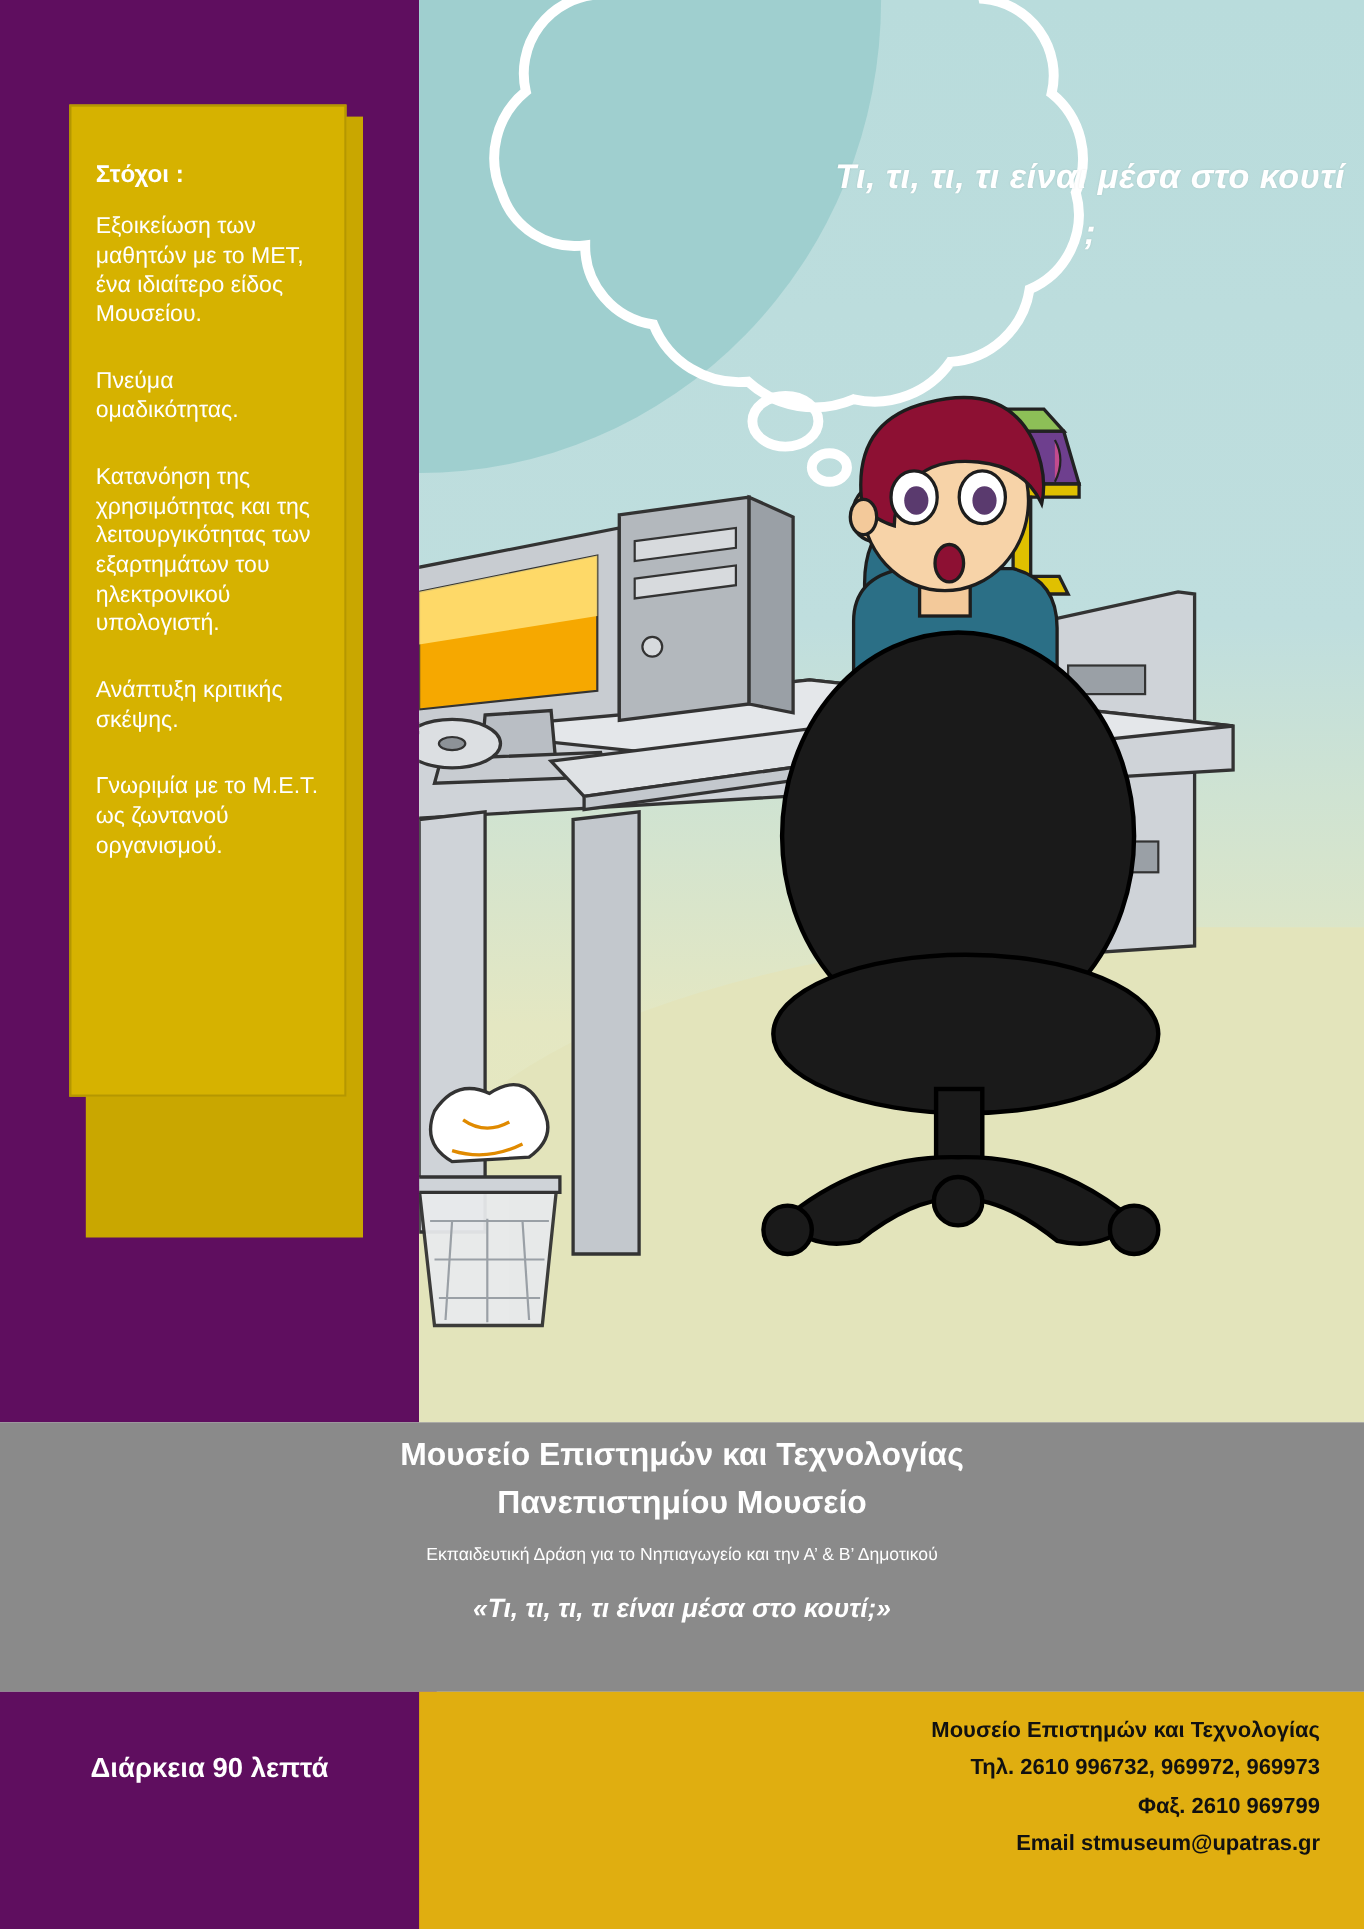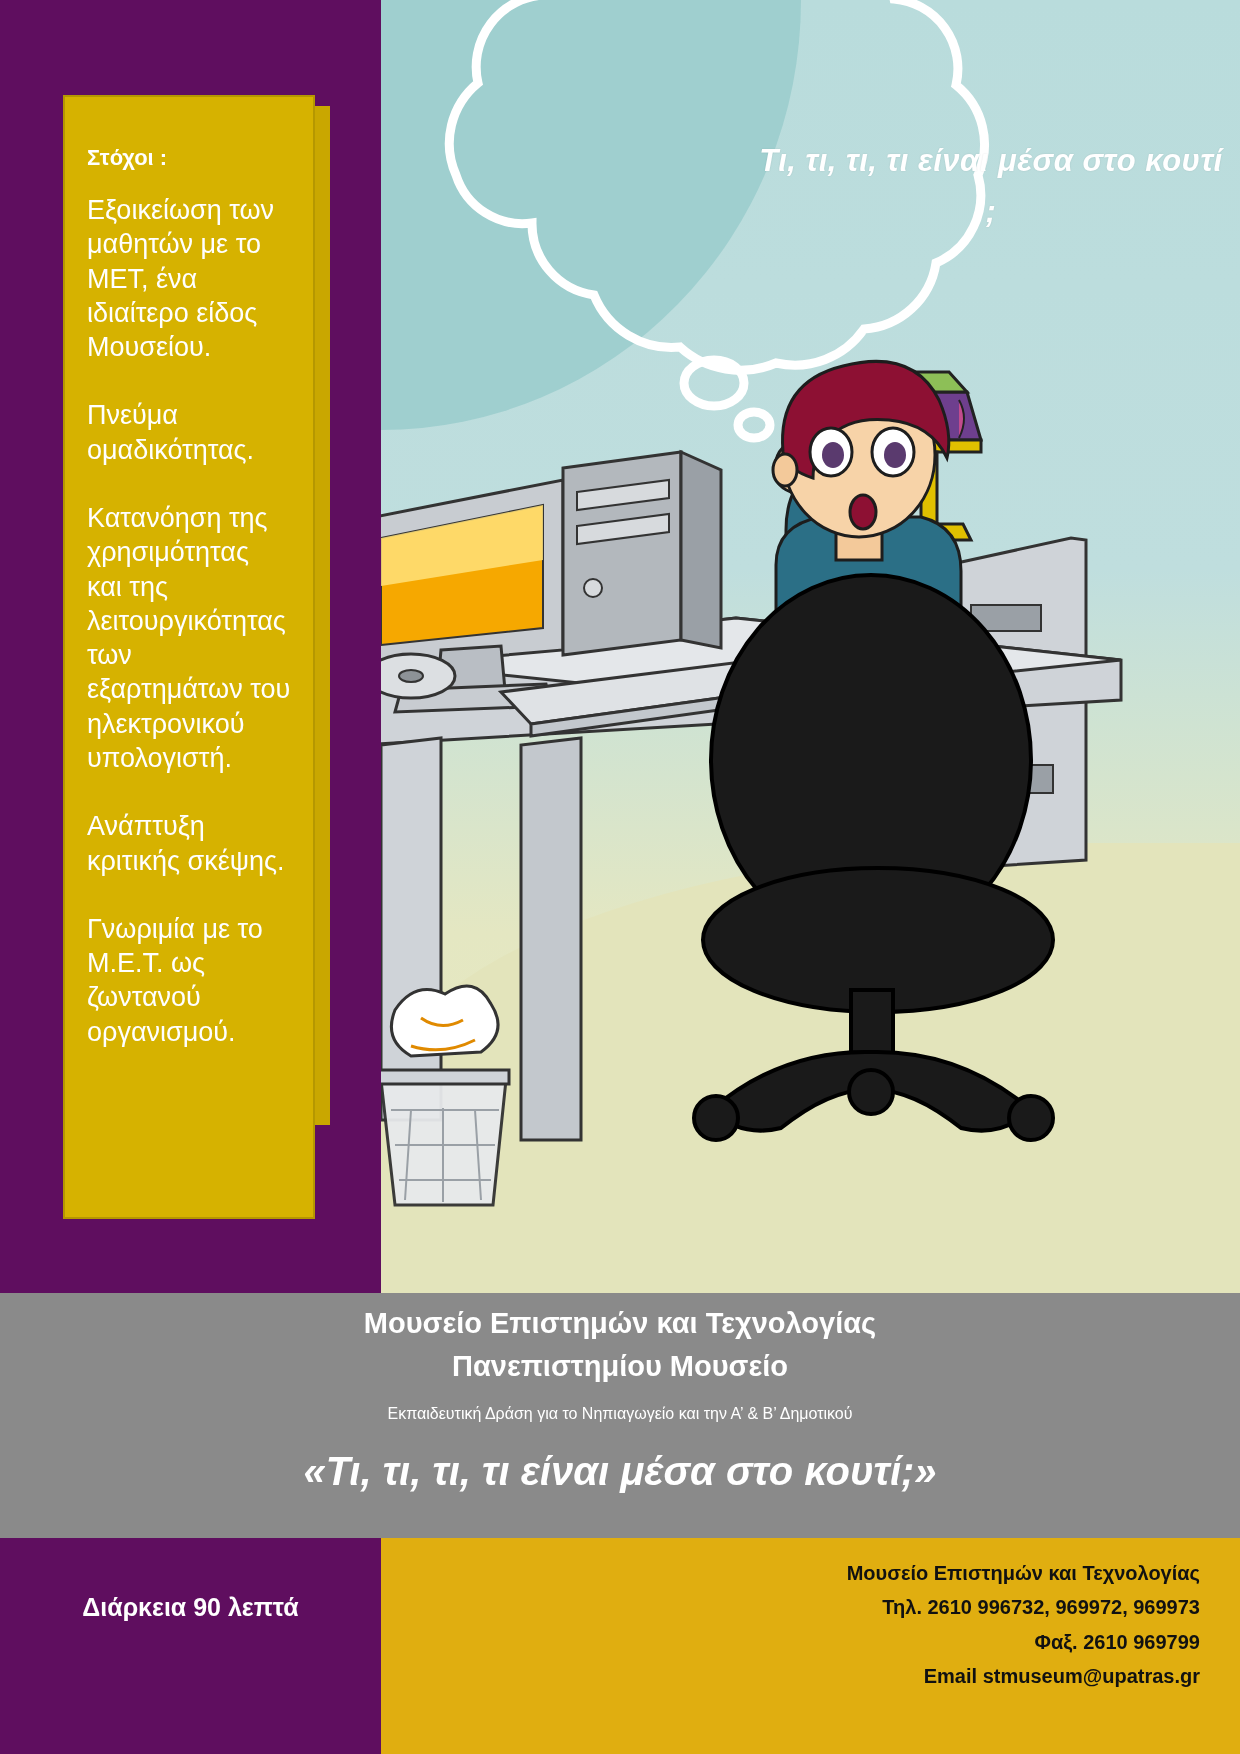--- a/index.html
+++ b/index.html
@@ -62,35 +62,35 @@
   
   .goals-shadow {
     position: absolute;
     left: 78px; top: 106px;
     width: 252px; height: 1019px;
     background: #c9a700;
   }
   .goals-box {
     position: absolute;
     left: 63px; top: 95px;
-    width: 252px; height: 1124px;
+    width: 252px; height: 902px;
     background: #d6b200;
     border: 2px solid #b59700;
     box-sizing: border-box;
     padding: 48px 22px 4px 22px;
     color: #ffffff;
   }
   .goals-title {
     font-size: 22px;
     font-weight: bold;
     color: #ffffff;
     margin-bottom: 22px;
   }
   .goal-item {
-    font-size: 27px;
+    font-size: 21px;
     line-height: 1.27;
     color: #ffffff;
     margin-bottom: 34px;
   }
 
   
   .bubble-wrap {
     position: absolute;
     left: 375px; top: 5px;
     width: 470px; height: 430px;
@@ -127,21 +127,21 @@
   .museum-line2 {
     font-size: 29px;
     font-weight: bold;
     padding-top: 10px;
   }
   .action-line {
     font-size: 16px;
     padding-top: 22px;
   }
   .title-quote {
-    font-size: 40px;
+    font-size: 24px;
     font-weight: bold;
     font-style: italic;
     padding-top: 26px;
   }
 
   
   .bottom-band {
     position: absolute;
     left: 0; top: 1538px;
     width: 1240px;

